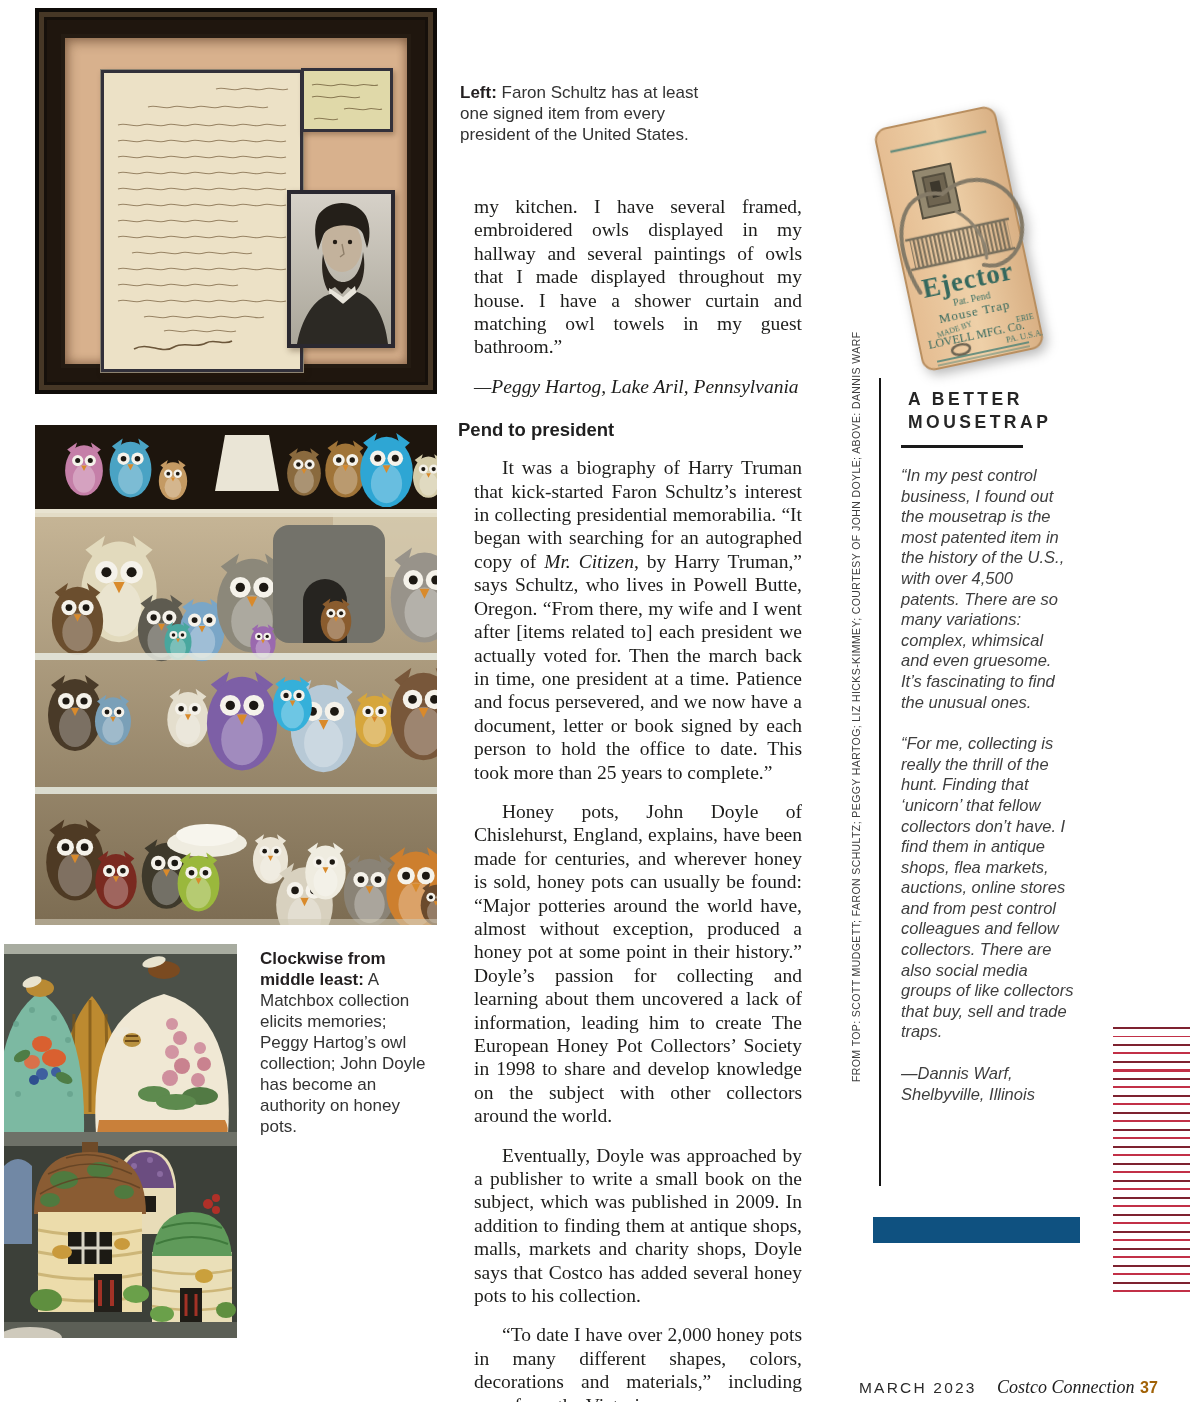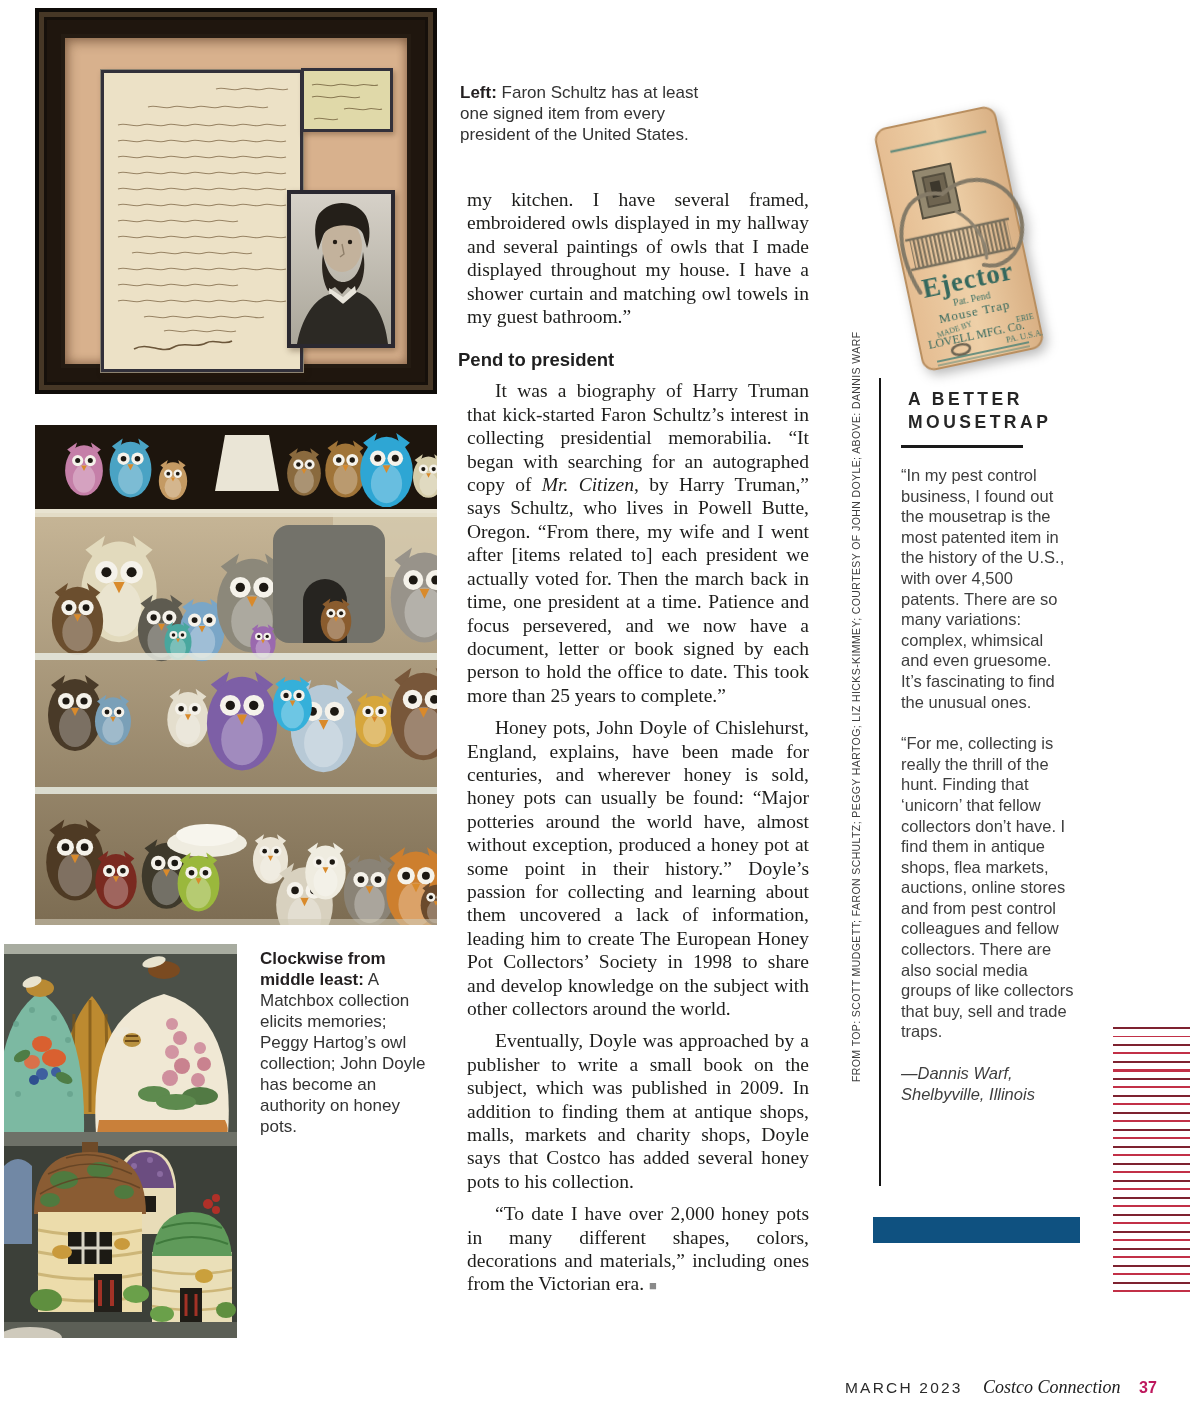--- a/index.html
+++ b/index.html
@@ -24,56 +24,56 @@
 
   
   .caption{font-size:17px;line-height:21px;color:#333;}
   .caption b{color:#231f20;}
   .cap-lincoln{position:absolute;left:460px;top:82px;width:252px;}
   .cap-clockwise{position:absolute;left:260px;top:948px;width:176px;}
 
   
   .article{position:absolute;left:458px;top:179px;width:360px;font-family:"Liberation Serif",serif;
            font-size:19.5px;line-height:23.4px;color:#1d1d1b;text-align:justify;}
-  .article p{margin:9px;}
+  .article p{margin:16px;}
   .article p.ind{text-indent:28px;}
   .article .attr{font-style:italic;text-align:left;}
   .article h3{font-family:"Liberation Sans",sans-serif;font-size:18.5px;line-height:21px;
               color:#1f1f1f;margin:21px 0 7px 0;text-align:left;}
   .endmark{color:#8a8a8a;font-size:13px;}
 
   
   .credits{position:absolute;left:850px;top:380px;height:702px;writing-mode:vertical-rl;
            transform:rotate(180deg);font-size:10.5px;letter-spacing:.4px;color:#3d3d3d;
            white-space:nowrap;line-height:13px;}
   .vrule{position:absolute;left:879px;top:378px;width:2px;height:808px;background:#161616;}
 
   
   .sidebar{position:absolute;left:901px;top:381px;width:186px;font-size:16.5px;line-height:20.6px;color:#3e3e3e;}
   .sidebar h2{margin:7px;font-size:17.5px;line-height:23px;letter-spacing:3.5px;color:#262626;font-weight:bold;}
   .title-rule{width:122px;height:3px;background:#1a1a1a;margin:11px 0 17px 0;}
-  .sidebar p{margin:0 12px 21px 0;}
+  .sidebar p{margin:0 12px 21px 0;font-style:italic;}
   .s-attr{font-style:italic;}
 
   
   .mousetrap-wrap{position:absolute;left:866px;top:110px;width:200px;height:256px;
                   transform:rotate(-12deg);filter:drop-shadow(3px 5px 6px rgba(0,0,0,.28));}
 
   
   .blue-bar{position:absolute;left:873px;top:1217px;width:207px;height:26px;}
   .red-stripes{position:absolute;left:1113px;top:1027px;width:77px;height:268px;
       background:repeating-linear-gradient(to bottom,
         #7e2230 0px,#7e2230 2px,#ffffff 2px,#ffffff 8.5px,
         #c23047 8.5px,#c23047 10.5px,#ffffff 10.5px,#ffffff 17px);}
 
   
   .footer{position:absolute;left:845px;top:1377px;white-space:nowrap;}
-  .f-issue{font-size:15.5px;letter-spacing:2.2px;color:#2b2b2b;}
+  .f-issue{font-size:15.5px;letter-spacing:2.2px;color:#2b2b2b;margin-left:14px;}
   .f-mag{font-family:"Liberation Serif",serif;font-style:italic;font-size:18px;color:#1c1c1c;margin-left:16px;}
-  .f-page{font-size:16px;font-weight:bold;color:#be185d;margin-left:14px;}
+  .f-page{font-size:16px;font-weight:bold;color:#a16207;margin-left:1px;}
 </style>
 </head>
 <body>
 
 <div class="page">
 
   <div class="frame">
     <div class="mat">
       <div class="letter">
         <svg width="196" height="296" viewBox="0 0 196 296">
@@ -334,20 +334,21 @@
         <line x1="192" y1="350" x2="192" y2="372"></line>
       </g>
     <ellipse cx="158" cy="370" rx="12" ry="8" fill="#6aa04a"></ellipse>
     <ellipse cx="222" cy="366" rx="10" ry="8" fill="#5f8f3f"></ellipse>
     <rect x="0" y="378" width="233" height="16" fill="#5c5f56"></rect>
     <ellipse cx="26" cy="394" rx="32" ry="11" fill="#cfcabc"></ellipse>
   </svg>
 
   <div class="article">
     <p>my kitchen. I have several framed, embroidered owls displayed in my hallway and several paintings of owls that I made displayed throughout my house. I have a shower curtain and matching owl towels in my guest bathroom.”</p>
+    <p class="attr">—Peggy Hartog, Lake Aril, Pennsylvania</p>
     <h3>Pend to president</h3>
     <p class="ind"><span>It was a biography of Harry Truman that kick-started Faron Schultz’s interest in collecting presidential memorabilia. “It began with searching for an autographed copy of </span><em>Mr. Citizen</em><span>, by Harry Truman,” says Schultz, who lives in Powell Butte, Oregon. “From there, my wife and I went after [items related to] each president we actually voted for. Then the march back in time, one president at a time. Patience and focus persevered, and we now have a document, letter or book signed by each person to hold the office to date. This took more than 25 years to complete.”</span></p>
     <p class="ind">Honey pots, John Doyle of Chislehurst, England, explains, have been made for centuries, and wherever honey is sold, honey pots can usually be found: “Major potteries around the world have, almost without exception, produced a honey pot at some point in their history.” Doyle’s passion for collecting and learning about them uncovered a lack of information, leading him to create The European Honey Pot Collectors’ Society in 1998 to share and develop knowledge on the subject with other collectors around the world.</p>
     <p class="ind">Eventually, Doyle was approached by a publisher to write a small book on the subject, which was published in 2009. In addition to finding them at antique shops, malls, markets and charity shops, Doyle says that Costco has added several honey pots to his collection.</p>
     <p class="ind"><span>“To date I have over 2,000 honey pots in many different shapes, colors, decorations and materials,” including ones from the Victorian era.</span> <span class="endmark">■</span></p>
   </div>
 
   <div class="credits">FROM TOP: SCOTT MUDGETT; FARON SCHULTZ; PEGGY HARTOG; LIZ HICKS-KIMMEY; COURTESY OF JOHN DOYLE; ABOVE: DANNIS WARF</div>
   <div class="vrule"></div>
 

